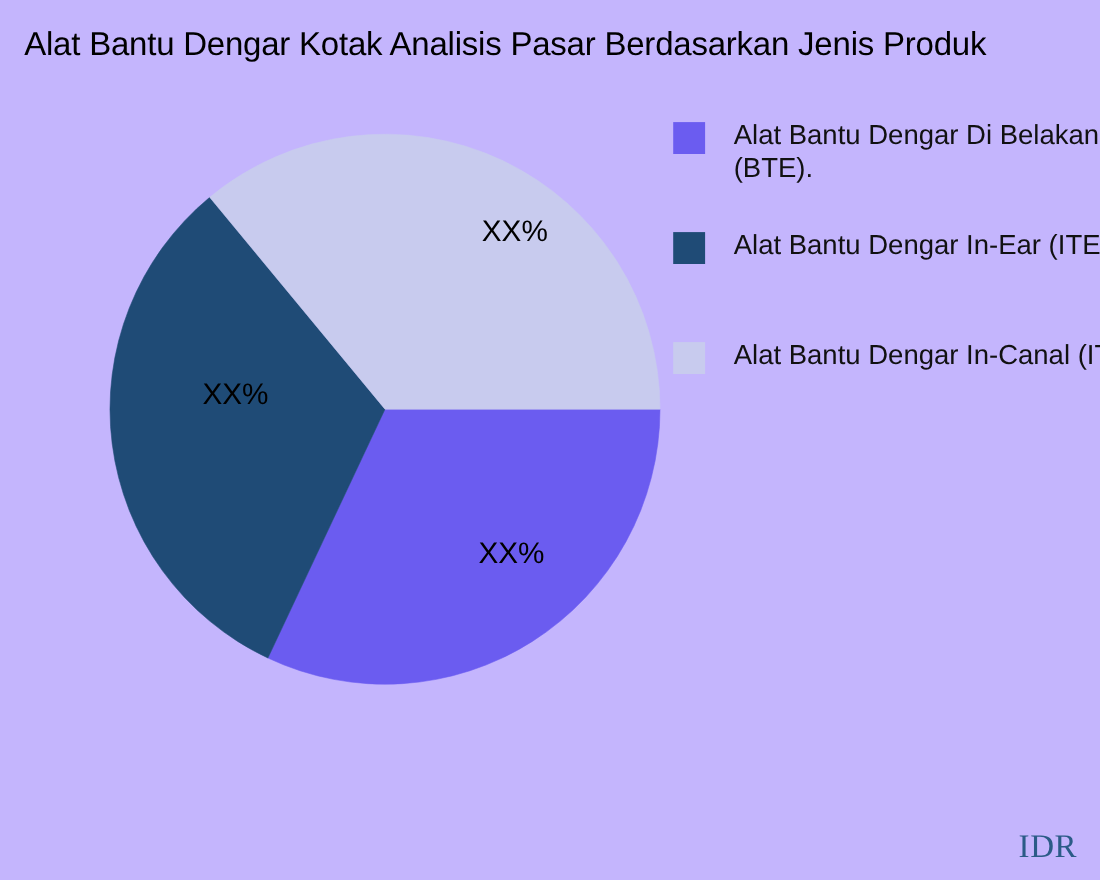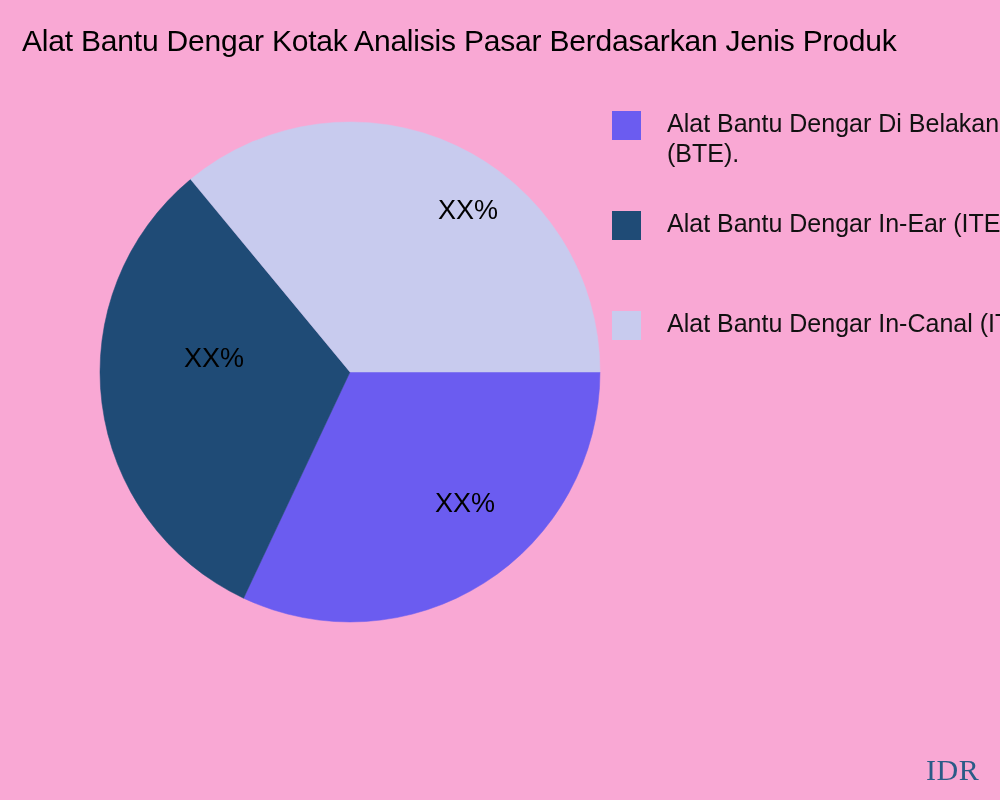--- a/index.html
+++ b/index.html
@@ -11,21 +11,21 @@
     width: 1000px;
     height: 800px;
     overflow: hidden;
     font-family: "DejaVu Sans", sans-serif;
     color: #000000;
   }
   #page {
     position: relative;
     width: 1000px;
     height: 800px;
-    background: #f9a8d4;
+    background: #c4b5fd;
     overflow: hidden;
   }
 
   
   #chart-title {
     position: absolute;
     left: 22px;
     top: 22px;
     width: 1400px;
     white-space: nowrap;

